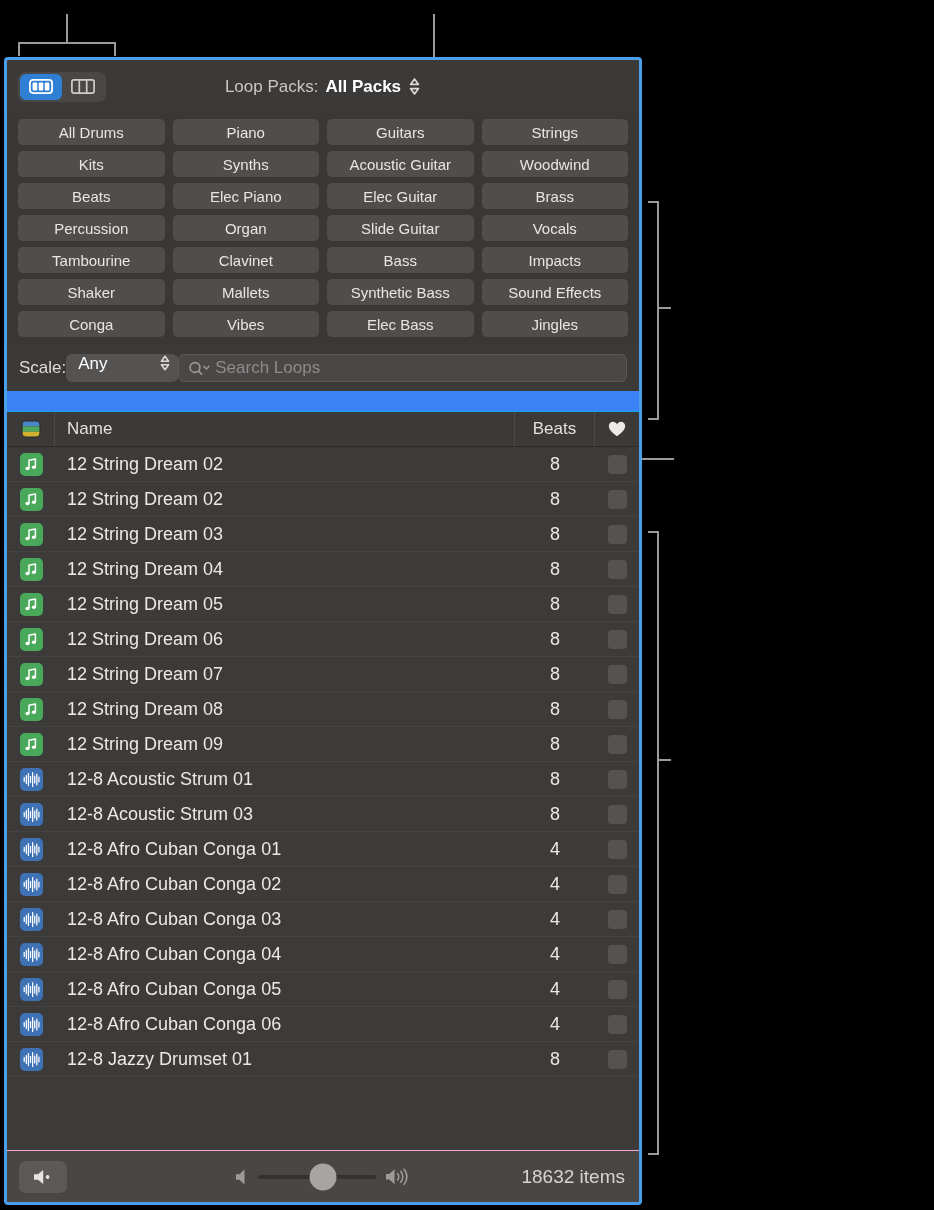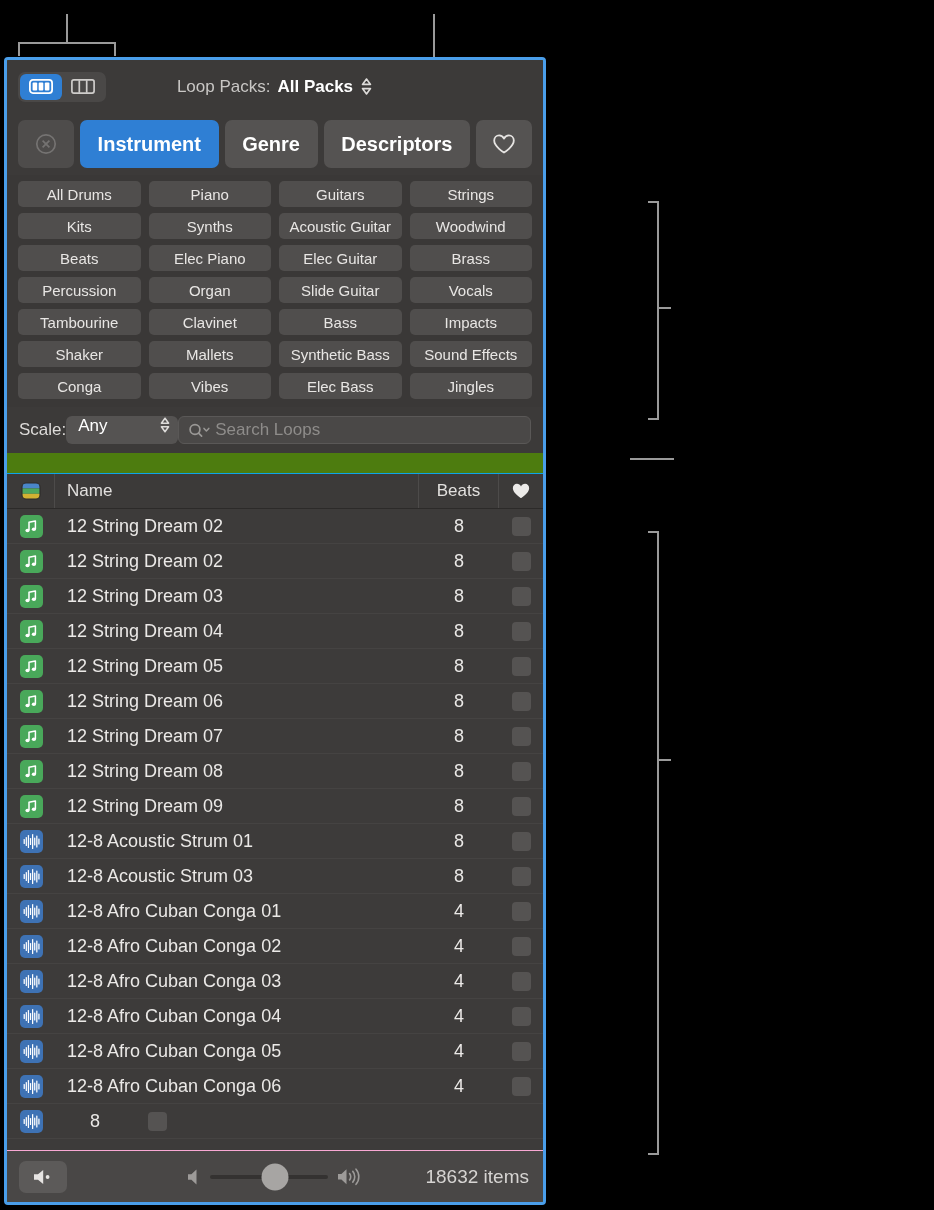--- a/index.html
+++ b/index.html
@@ -11,24 +11,24 @@
   }
   #stage { position: relative; width: 934px; height: 1210px; background:#000; }
 
   
   .anno { position: absolute; background: #9a9a9a; }
 
   
   #window {
     position: absolute;
     left: 4px; top: 57px;
-    width: 542px; height: 1148px;
+    width: 638px; height: 1148px;
     border: 3px solid #4a9eea;
     border-radius: 4px;
-    background: #4d7c0f;
+    background: #3b82f6;
     overflow: hidden;
     display: flex; flex-direction: column;
   }
 
   
   .toolbar {
     height: 53px;
     background: #3c3a39;
     display: flex; align-items: center;
     position: relative;
@@ -269,43 +269,20 @@
         <span class="lp-value">All Packs</span>
         <span class="stepper">
           <svg width="13" height="19" viewBox="0 0 13 19">
             <path d="M6.5 2 L10.5 7.4 L2.5 7.4 Z" fill="none" stroke="#dedcda" stroke-width="1.6" stroke-linejoin="round"></path>
             <path d="M6.5 17 L10.5 11.6 L2.5 11.6 Z" fill="none" stroke="#dedcda" stroke-width="1.6" stroke-linejoin="round"></path>
           </svg>
         </span>
       </div>
     </div>
 
-    <div class="filterbar">
-      <div class="fbtn clear icon-only">
-        <svg width="24" height="24" viewBox="0 0 24 24">
-          <circle cx="12" cy="12" r="9.2" fill="none" stroke="#757372" stroke-width="1.7"></circle>
-          <line x1="8.6" y1="8.6" x2="15.4" y2="15.4" stroke="#757372" stroke-width="1.7"></line>
-          <line x1="15.4" y1="8.6" x2="8.6" y2="15.4" stroke="#757372" stroke-width="1.7"></line>
-        </svg>
-      </div>
-      <div class="fbtn sel wide">
-        <span>Instrument</span>
-      </div>
-      <div class="fbtn wide">
-        <span>Genre</span>
-      </div>
-      <div class="fbtn wide">
-        <span>Descriptors</span>
-      </div>
-      <div class="fbtn icon-only">
-        <svg width="26" height="24" viewBox="0 0 26 24">
-          <path d="M13 20.5 C13 20.5 3.2 14.6 3.2 8.6 C3.2 5.4 5.6 3.4 8.1 3.4 C10.3 3.4 12.1 4.8 13 6.6 C13.9 4.8 15.7 3.4 17.9 3.4 C20.4 3.4 22.8 5.4 22.8 8.6 C22.8 14.6 13 20.5 13 20.5 Z" fill="none" stroke="#e6e4e2" stroke-width="1.8" stroke-linejoin="round"></path>
-        </svg>
-      </div>
-    </div>
 
     <div class="gridwrap">
       <div class="catgrid" id="catgrid">
           <div class="cat">All Drums</div>
           <div class="cat">Piano</div>
           <div class="cat">Guitars</div>
           <div class="cat">Strings</div>
           <div class="cat">Kits</div>
           <div class="cat">Synths</div>
           <div class="cat">Acoustic Guitar</div>
@@ -699,20 +676,21 @@
                   <rect x="3.7" y="4.0" width="1.25" height="9" rx="0.6" fill="#ffffff"></rect>
                   <rect x="5.8" y="2.0" width="1.25" height="13" rx="0.6" fill="#ffffff"></rect>
                   <rect x="7.9" y="5.0" width="1.25" height="7" rx="0.6" fill="#ffffff"></rect>
                   <rect x="10.0" y="1.0" width="1.25" height="15" rx="0.6" fill="#ffffff"></rect>
                   <rect x="12.1" y="4.5" width="1.25" height="8" rx="0.6" fill="#ffffff"></rect>
                   <rect x="14.2" y="2.5" width="1.25" height="12" rx="0.6" fill="#ffffff"></rect>
                   <rect x="16.3" y="5.5" width="1.25" height="6" rx="0.6" fill="#ffffff"></rect>
                 </svg>
               </div>
             </div>
+            <div class="r-name">12-8 Jazzy Drumset 01</div>
             <div class="r-beats">8</div>
             <div class="r-fav">
               <div class="favbox"></div>
             </div>
           </div>
         </div>
     </div>
 
     <div class="bottombar">
       <div class="playbtn">

